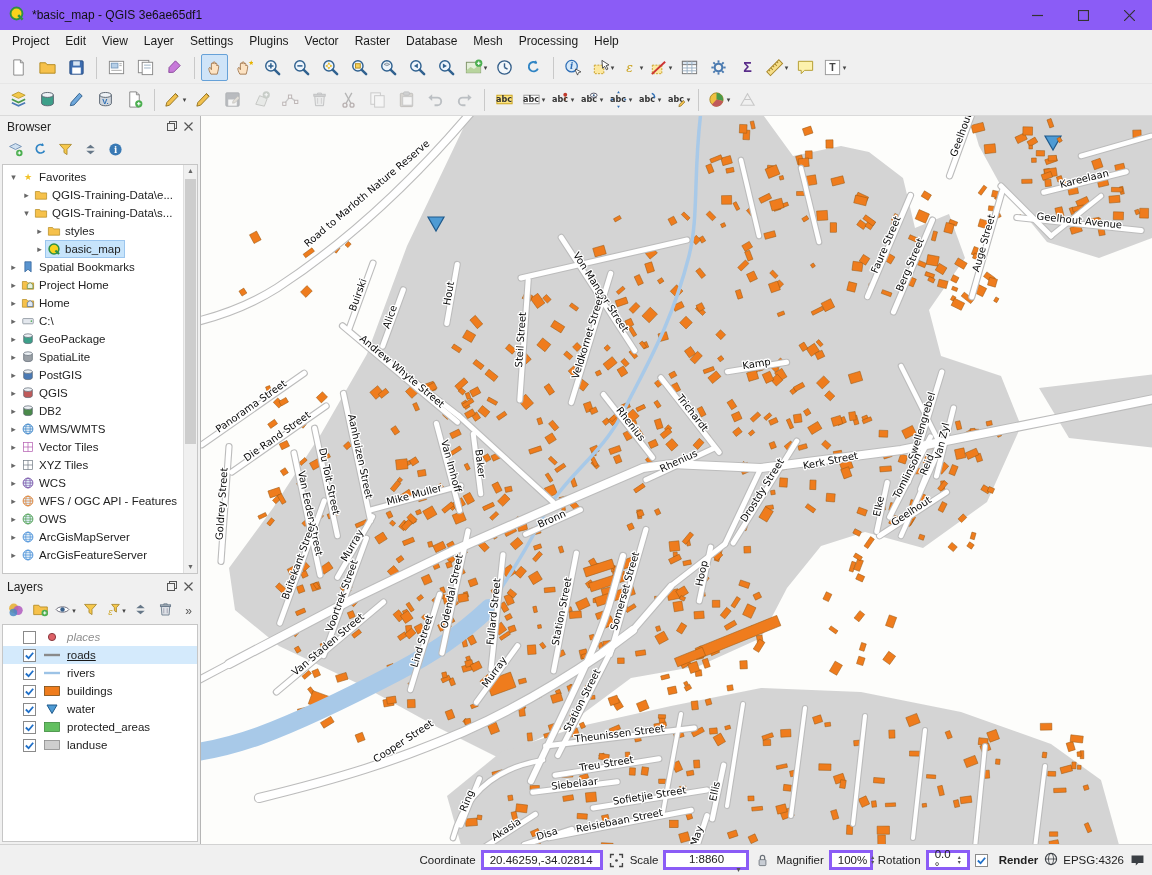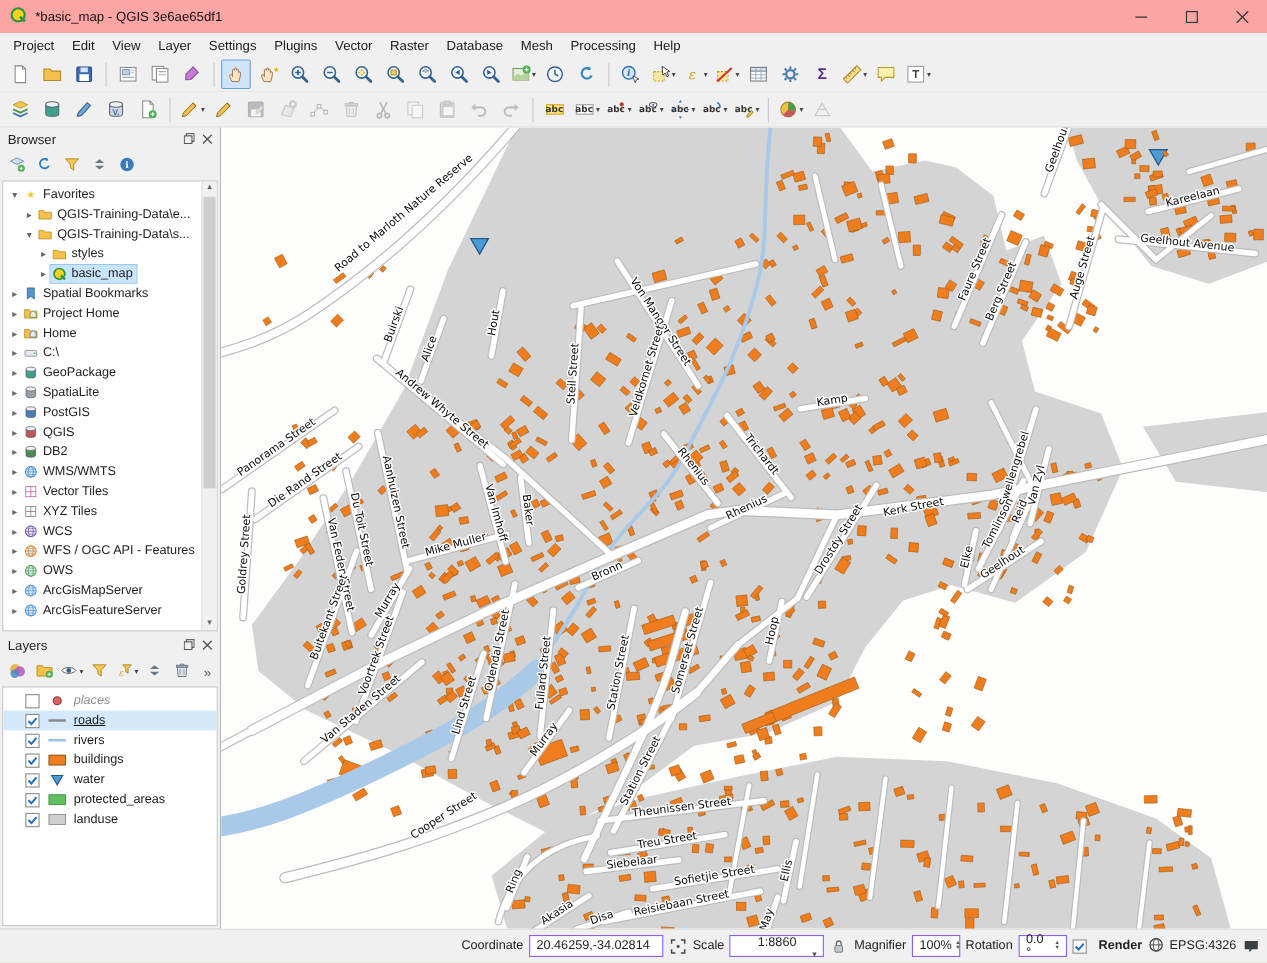--- a/index.html
+++ b/index.html
@@ -1,19 +1,19 @@
 <!DOCTYPE html>
 <html><head>
 <meta charset="utf-8">
 <style>
   html,body{margin:0;padding:0;background:#dcdcdc;}
   body{font-family:"Liberation Sans","DejaVu Sans",sans-serif;font-size:12px;color:#1a1a1a;}
   #app{width:1152px;height:875px;background:#f0f0f0;display:flex;flex-direction:column;overflow:hidden;position:relative;box-sizing:border-box;}
   
-  #titlebar{flex:0 0 30px;background:#fca5a5;display:flex;align-items:center;padding-left:8px;}
+  #titlebar{flex:0 0 30px;background:#8b5cf6;display:flex;align-items:center;padding-left:8px;}
   #title-text{margin-left:7px;font-size:12px;color:#111;}
   #win-controls{margin-left:auto;display:flex;height:100%;}
   .winbtn{width:46px;height:100%;display:flex;align-items:center;justify-content:center;}
   
   #menubar{flex:0 0 22px;display:flex;align-items:center;padding-left:4px;background:#f0f0f0;}
   .menu-item{padding:3px 8px;color:#1a1a1a;font-size:12px;}
   
   .toolbar{display:flex;align-items:center;padding:2px 4px;background:#f0f0f0;box-sizing:border-box;}
   #toolbar1{flex:0 0 31px;border-bottom:1px solid #e7e7e7;}
   #toolbar2{flex:0 0 30px;border-bottom:1px solid #dadada;}
@@ -58,21 +58,21 @@
   
   #map{flex:1;background:#fdfdfb;position:relative;border-left:1px solid #b5b5b5;overflow:hidden;}
   #mapsvg{display:block;}
   .stlabel{font-family:"DejaVu Sans",sans-serif;font-size:10px;fill:#0a0a0a;paint-order:stroke;stroke:#ffffff;stroke-width:2.6px;stroke-linejoin:round;}
   
   #statusbar{flex:0 0 30px;display:flex;align-items:center;background:#f0f0f0;border-top:1px solid #d2d2d2;padding:0 6px;gap:5px;font-size:11.5px;color:#222;}
   .locate{flex:0 0 198px;height:22px;border:1px solid #ababab;border-radius:11px;background:#fbfbfb;display:flex;align-items:center;padding:0 8px;gap:5px;box-sizing:border-box;}
   .locate input{border:none;outline:none;background:transparent;font-size:11.5px;color:#444;width:100%;font-family:inherit;}
   .locate input::placeholder{color:#8d8d8d;}
   .gap{flex:1;}
-  .sbox{height:20px;border:1px solid #8b5cf6;background:#fff;display:flex;align-items:center;padding:0 6px;box-sizing:border-box;}
+  .sbox{height:20px;border:3px solid #8b5cf6;background:#fff;display:flex;align-items:center;padding:0 6px;box-sizing:border-box;}
   #coordbox{width:122px;}
   .combo{width:86px;flex-direction:column;}
   .cmb{margin-left:auto;font-size:8px;color:#555;padding-left:5px;}
   .spin{width:44px;}
   .spinner{margin-left:auto;display:flex;flex-direction:column;font-size:6px;color:#555;line-height:5px;padding-left:4px;}
   .sb-icon{display:inline-flex;align-items:center;}
   .sb-icon svg{width:17px;height:17px;}
   .cbwrap{display:flex;align-items:center;gap:5px;font-weight:bold;}
   .crs{display:flex;align-items:center;gap:4px;}
 </style>

